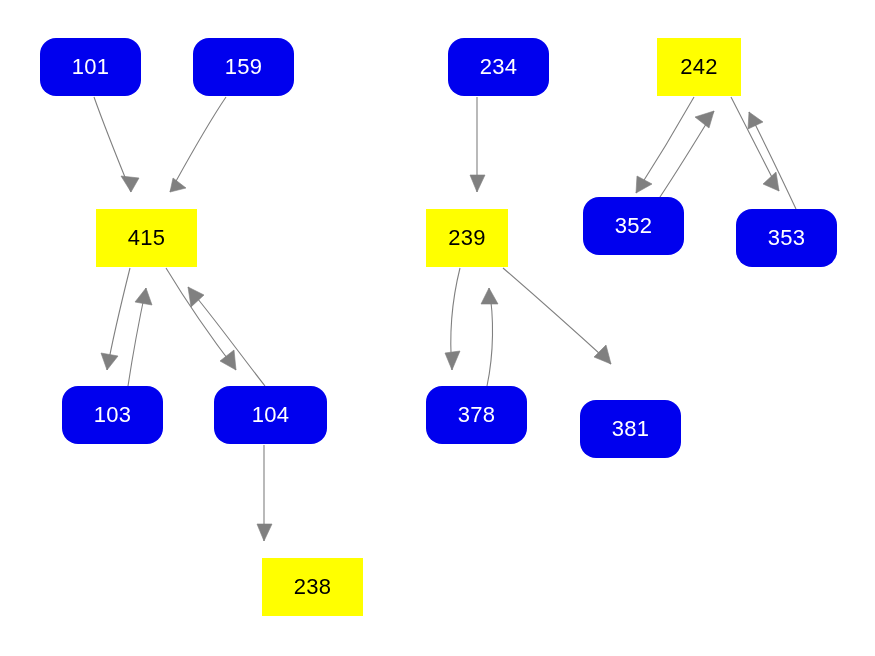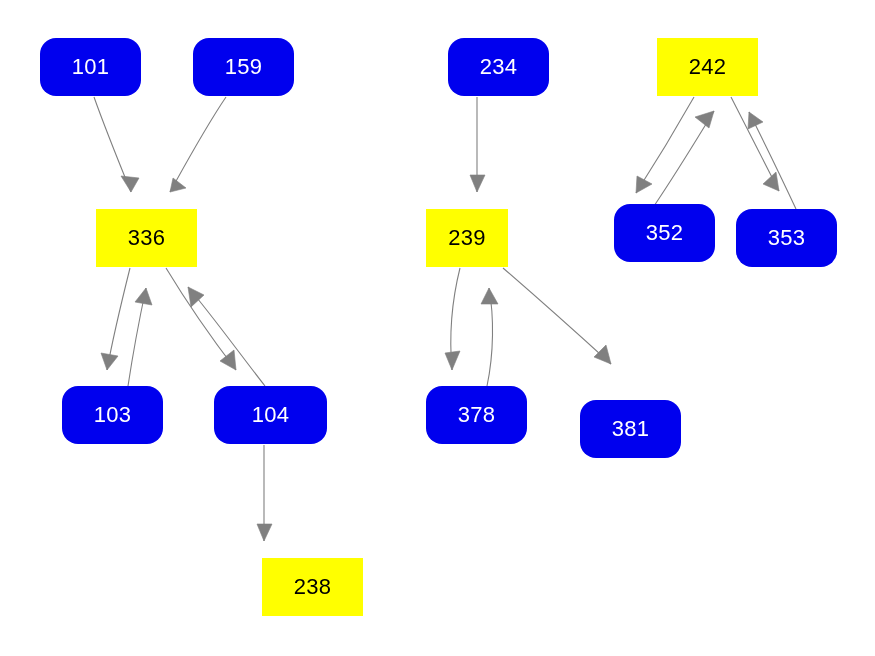--- a/index.html
+++ b/index.html
@@ -129,30 +129,30 @@
   <div id="node-layer">
       <div class="graph-node fill-blue" style="left: 40px; top: 38px; width: 101px; height: 58px;">
         <span class="node-label">101</span>
       </div>
       <div class="graph-node fill-blue" style="left: 193px; top: 38px; width: 101px; height: 58px;">
         <span class="node-label">159</span>
       </div>
       <div class="graph-node fill-blue" style="left: 448px; top: 38px; width: 101px; height: 58px;">
         <span class="node-label">234</span>
       </div>
-      <div class="graph-node fill-yellow" style="left: 657px; top: 38px; width: 101px; height: 58px;">
+      <div class="graph-node fill-yellow" style="left: 657px; top: 38px; width: 84px; height: 58px;">
         <span class="node-label">242</span>
       </div>
       <div class="graph-node fill-yellow" style="left: 96px; top: 209px; width: 101px; height: 58px;">
-        <span class="node-label">336</span>
+        <span class="node-label">415</span>
       </div>
       <div class="graph-node fill-yellow" style="left: 426px; top: 209px; width: 82px; height: 58px;">
         <span class="node-label">239</span>
       </div>
-      <div class="graph-node fill-blue" style="left: 583px; top: 204px; width: 101px; height: 58px; margin-left: 31px;">
+      <div class="graph-node fill-blue" style="left: 583px; top: 197px; width: 101px; height: 58px;">
         <span class="node-label">352</span>
       </div>
       <div class="graph-node fill-blue" style="left: 736px; top: 209px; width: 101px; height: 58px;">
         <span class="node-label">353</span>
       </div>
       <div class="graph-node fill-blue" style="left: 62px; top: 386px; width: 101px; height: 58px;">
         <span class="node-label">103</span>
       </div>
       <div class="graph-node fill-blue" style="left: 214px; top: 386px; width: 113px; height: 58px;">
         <span class="node-label">104</span>

